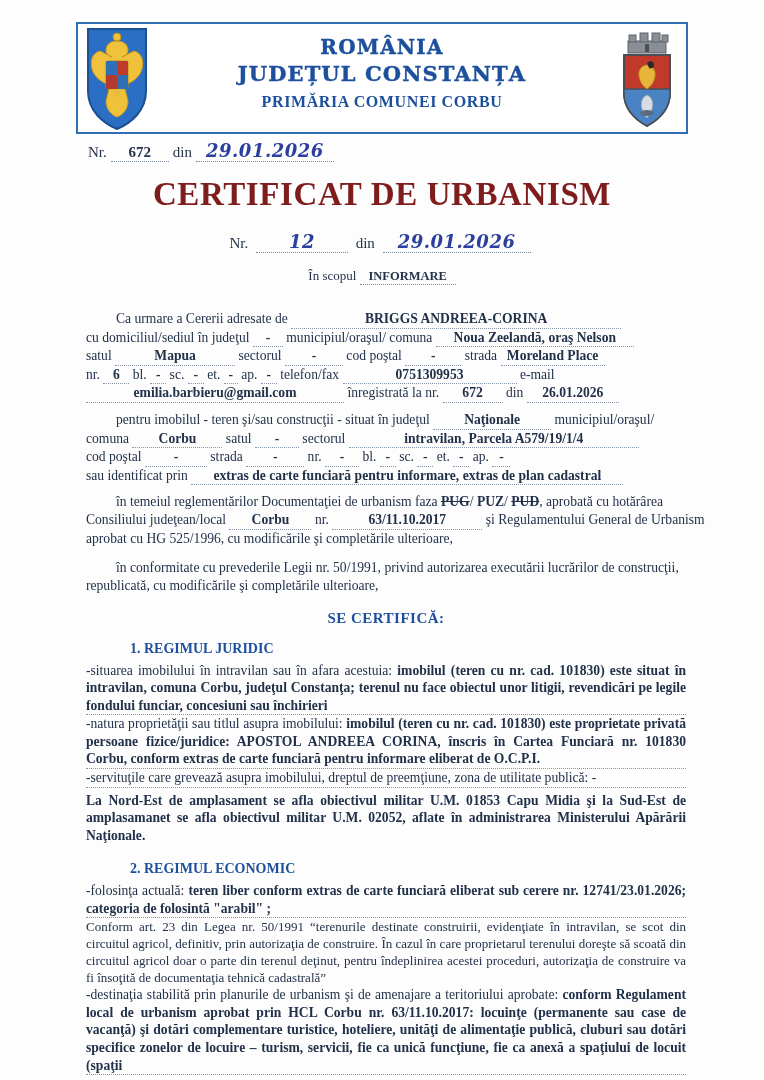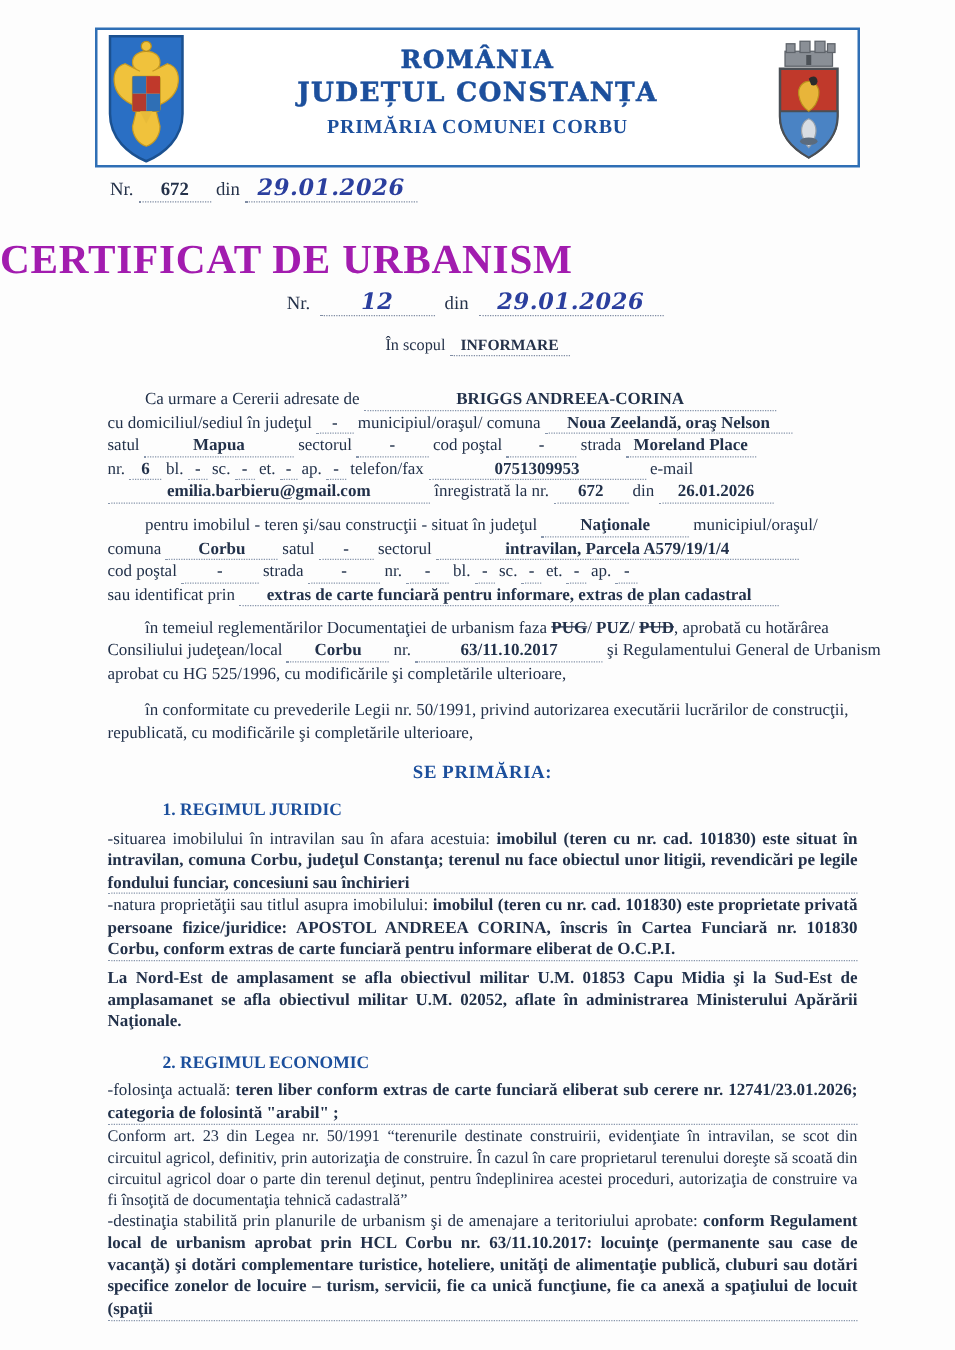--- a/index.html
+++ b/index.html
@@ -103,27 +103,27 @@
     font-size: 18px;
     letter-spacing: 0.5px;
   }
   .bold-val { font-weight: bold; }
 
   
   .cert-title {
     position: absolute;
     left: 0;
     right: 0;
-    top: 190px;
-    text-align: left;
+    top: 176px;
+    text-align: center;
     font-family: "Liberation Serif", serif;
     font-weight: bold;
     font-size: 33px;
     letter-spacing: 0.6px;
-    color: #a21caf;
+    color: #7f1d1d;
   }
   .cert-sub {
     position: absolute;
     left: 0;
     right: 0;
     top: 231px;
     text-align: center;
     font-size: 15px;
     color: #25324a;
   }
@@ -367,35 +367,36 @@
 
     <div class="ln">aprobat cu HG 525/1996, cu modificările şi completările ulterioare,</div>
 
     <div class="gap12"></div>
 
     <div class="ln indent">în conformitate cu prevederile Legii nr. 50/1991, privind autorizarea executării lucrărilor de construcţii,</div>
     <div class="ln">republicată, cu modificările şi completările ulterioare,</div>
 
     <div class="gap16"></div>
 
-    <div class="center-line">SE  PRIMĂRIA:</div>
+    <div class="center-line">SE  CERTIFICĂ:</div>
 
     <div class="gap12"></div>
 
     <div class="sec-head">1. REGIMUL JURIDIC</div>
     <div class="gap4"></div>
 
     <div class="just u-dot">
       <span>-situarea imobilului în intravilan sau în afara acestuia:</span>
       <span class="b">imobilul (teren cu nr. cad. 101830) este situat în intravilan, comuna Corbu, judeţul Constanţa; terenul nu face obiectul unor litigii, revendicări pe legile fondului funciar, concesiuni sau închirieri</span>
     </div>
     <div class="just u-dot">
       <span>-natura proprietăţii sau titlul asupra imobilului:</span>
       <span class="b">imobilul (teren cu nr. cad. 101830) este proprietate privată persoane fizice/juridice: APOSTOL ANDREEA CORINA, înscris în Cartea Funciară nr. 101830 Corbu, conform extras de carte funciară pentru informare eliberat de O.C.P.I.</span>
     </div>
+    <div class="just u-dot">-servituţile care grevează asupra imobilului, dreptul de preemţiune, zona de utilitate publică: -</div>
 
     <div class="gap4"></div>
     <div class="just b">La Nord-Est de amplasament se afla obiectivul militar U.M. 01853 Capu Midia şi la Sud-Est de amplasamanet se afla obiectivul militar U.M. 02052, aflate în administrarea Ministerului Apărării Naţionale.</div>
 
     <div class="gap16"></div>
 
     <div class="sec-head">2. REGIMUL ECONOMIC</div>
     <div class="gap4"></div>
 
     <div class="just u-dot">

